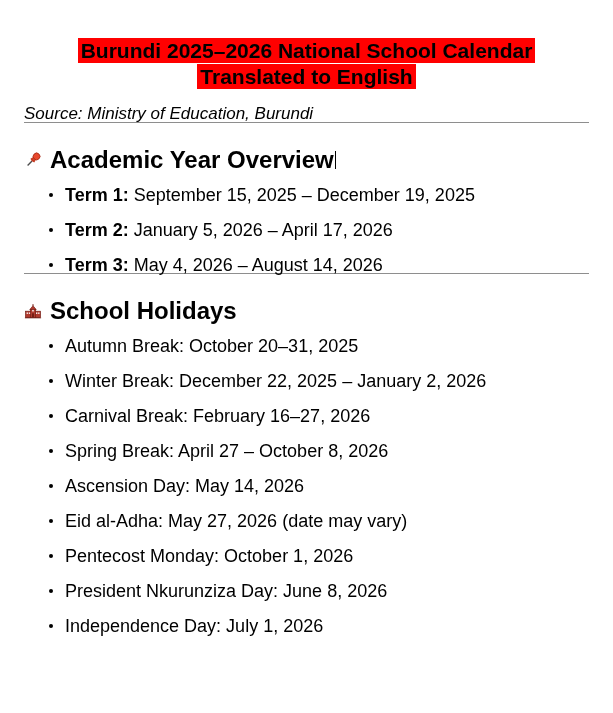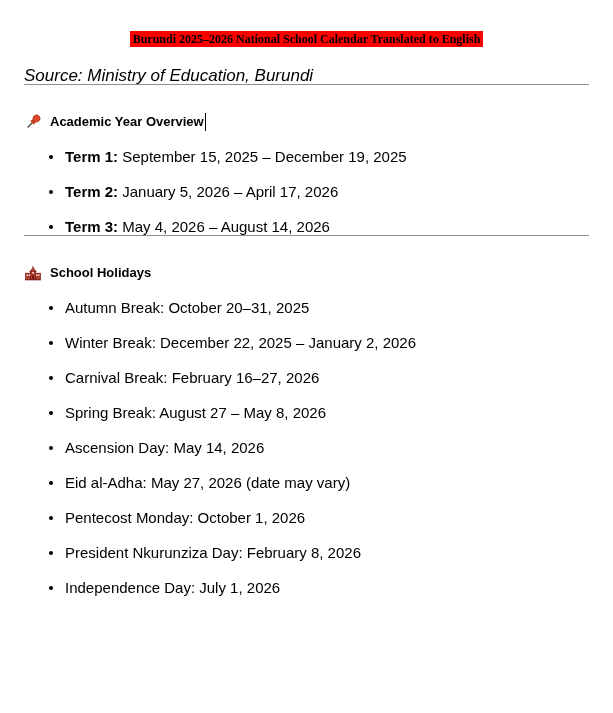--- a/index.html
+++ b/index.html
@@ -9,26 +9,25 @@
     background: #ffffff;
     font-family: "Liberation Sans", "DejaVu Sans", sans-serif;
     color: #000000;
     overflow: hidden;
   }
   .page {
     width: 613px; height: 713px;
     padding: 26px 24px 0 24px;
   }
   .doc-title {
-    margin: 0;
-    font-size: 12px;
+    margin: 12px;
+    font-size: 21px;
     line-height: 26px;
     font-weight: bold;
     text-align: center;
-    font-family: Liberation Serif, serif;
   }
   .doc-title .hl {
     background: #ff0000;
     color: #000000;
     padding: 1px 3px;
     -webkit-box-decoration-break: clone;
     box-decoration-break: clone;
   }
   .source-line {
     margin: 16px 0 0 0;
@@ -38,21 +37,21 @@
   }
   hr.rule {
     border: none;
     border-top: 1px solid #8e8e8e;
     margin: 0;
   }
   .rule-1 { margin-top: 21px; }
   .rule-2 { margin-top: 41px; }
   .section-heading {
     margin: 26px 0 0 0;
-    font-size: 13px;
+    font-size: 24px;
     line-height: 22px;
     font-weight: bold;
     display: flex;
     align-items: center;
   }
   .section-heading .icon {
     width: 18px; height: 18px;
     margin-right: 8px;
     flex: 0 0 auto;
   }
@@ -65,21 +64,21 @@
     vertical-align: -3px;
   }
   ul.bullet-list {
     list-style: none;
     margin: 16px 0 0 0;
     padding: 0;
   }
   ul.bullet-list li {
     position: relative;
     padding-left: 41px;
-    font-size: 15px;
+    font-size: 18px;
     line-height: 16px;
   }
   ul.bullet-list li + li { margin-top: 19px; }
   ul.bullet-list li::before {
     content: "";
     position: absolute;
     left: 25px; top: 6px;
     width: 4px; height: 4px;
     border-radius: 50%;
     background: #000;
@@ -137,21 +136,21 @@
         <rect x="1" y="17.2" width="18" height="0.9" fill="#6e1a12"></rect>
       </svg>
     </span>
     <span>School Holidays</span>
   </h2>
 
   <ul class="bullet-list">
     <li><span>Autumn Break: October 20–31, 2025</span></li>
     <li><span>Winter Break: December 22, 2025 – January 2, 2026</span></li>
     <li><span>Carnival Break: February 16–27, 2026</span></li>
-    <li><span>Spring Break: August 27 – May 8, 2026</span></li>
+    <li><span>Spring Break: April 27 – October 8, 2026</span></li>
     <li><span>Ascension Day: May 14, 2026</span></li>
     <li><span>Eid al-Adha: May 27, 2026 (date may vary)</span></li>
     <li><span>Pentecost Monday: October 1, 2026</span></li>
-    <li><span>President Nkurunziza Day: February 8, 2026</span></li>
+    <li><span>President Nkurunziza Day: June 8, 2026</span></li>
     <li><span>Independence Day: July 1, 2026</span></li>
   </ul>
 
 </div>
 
 </body></html>

